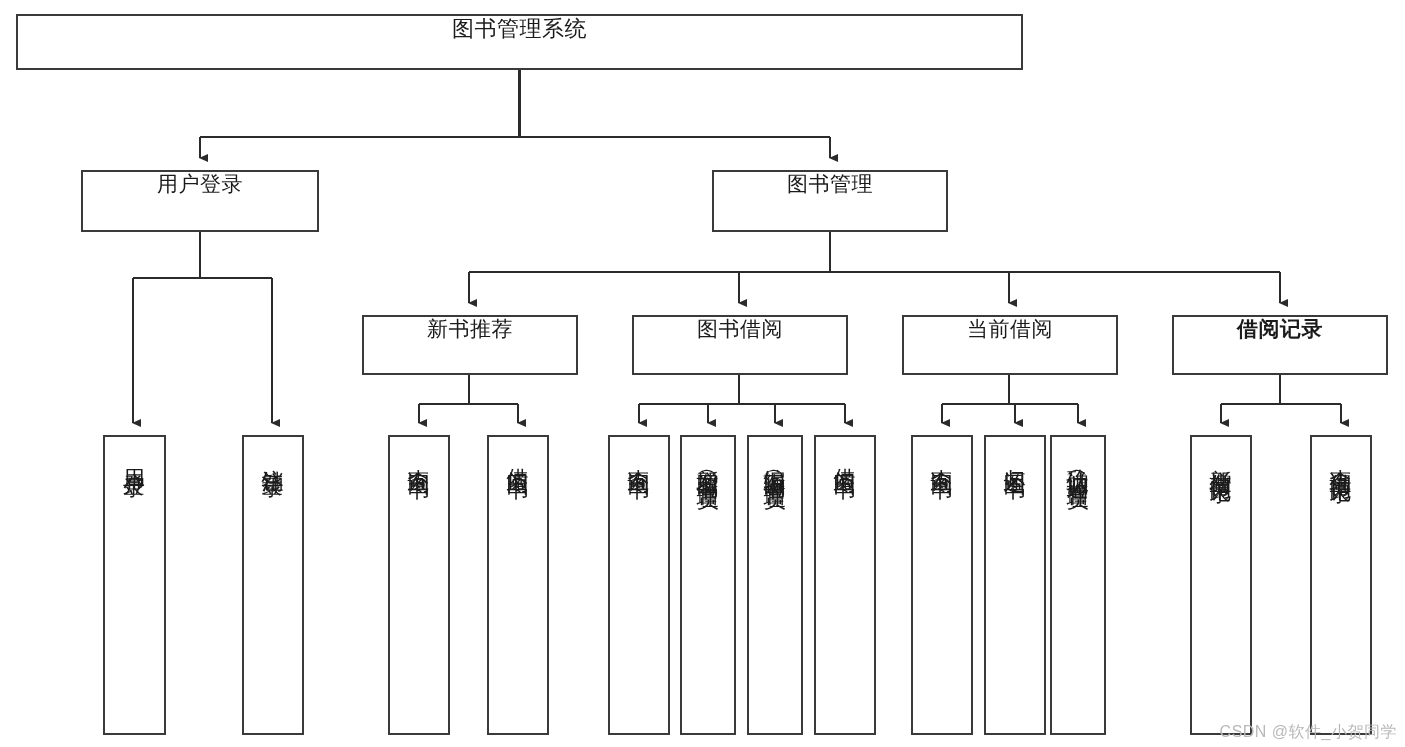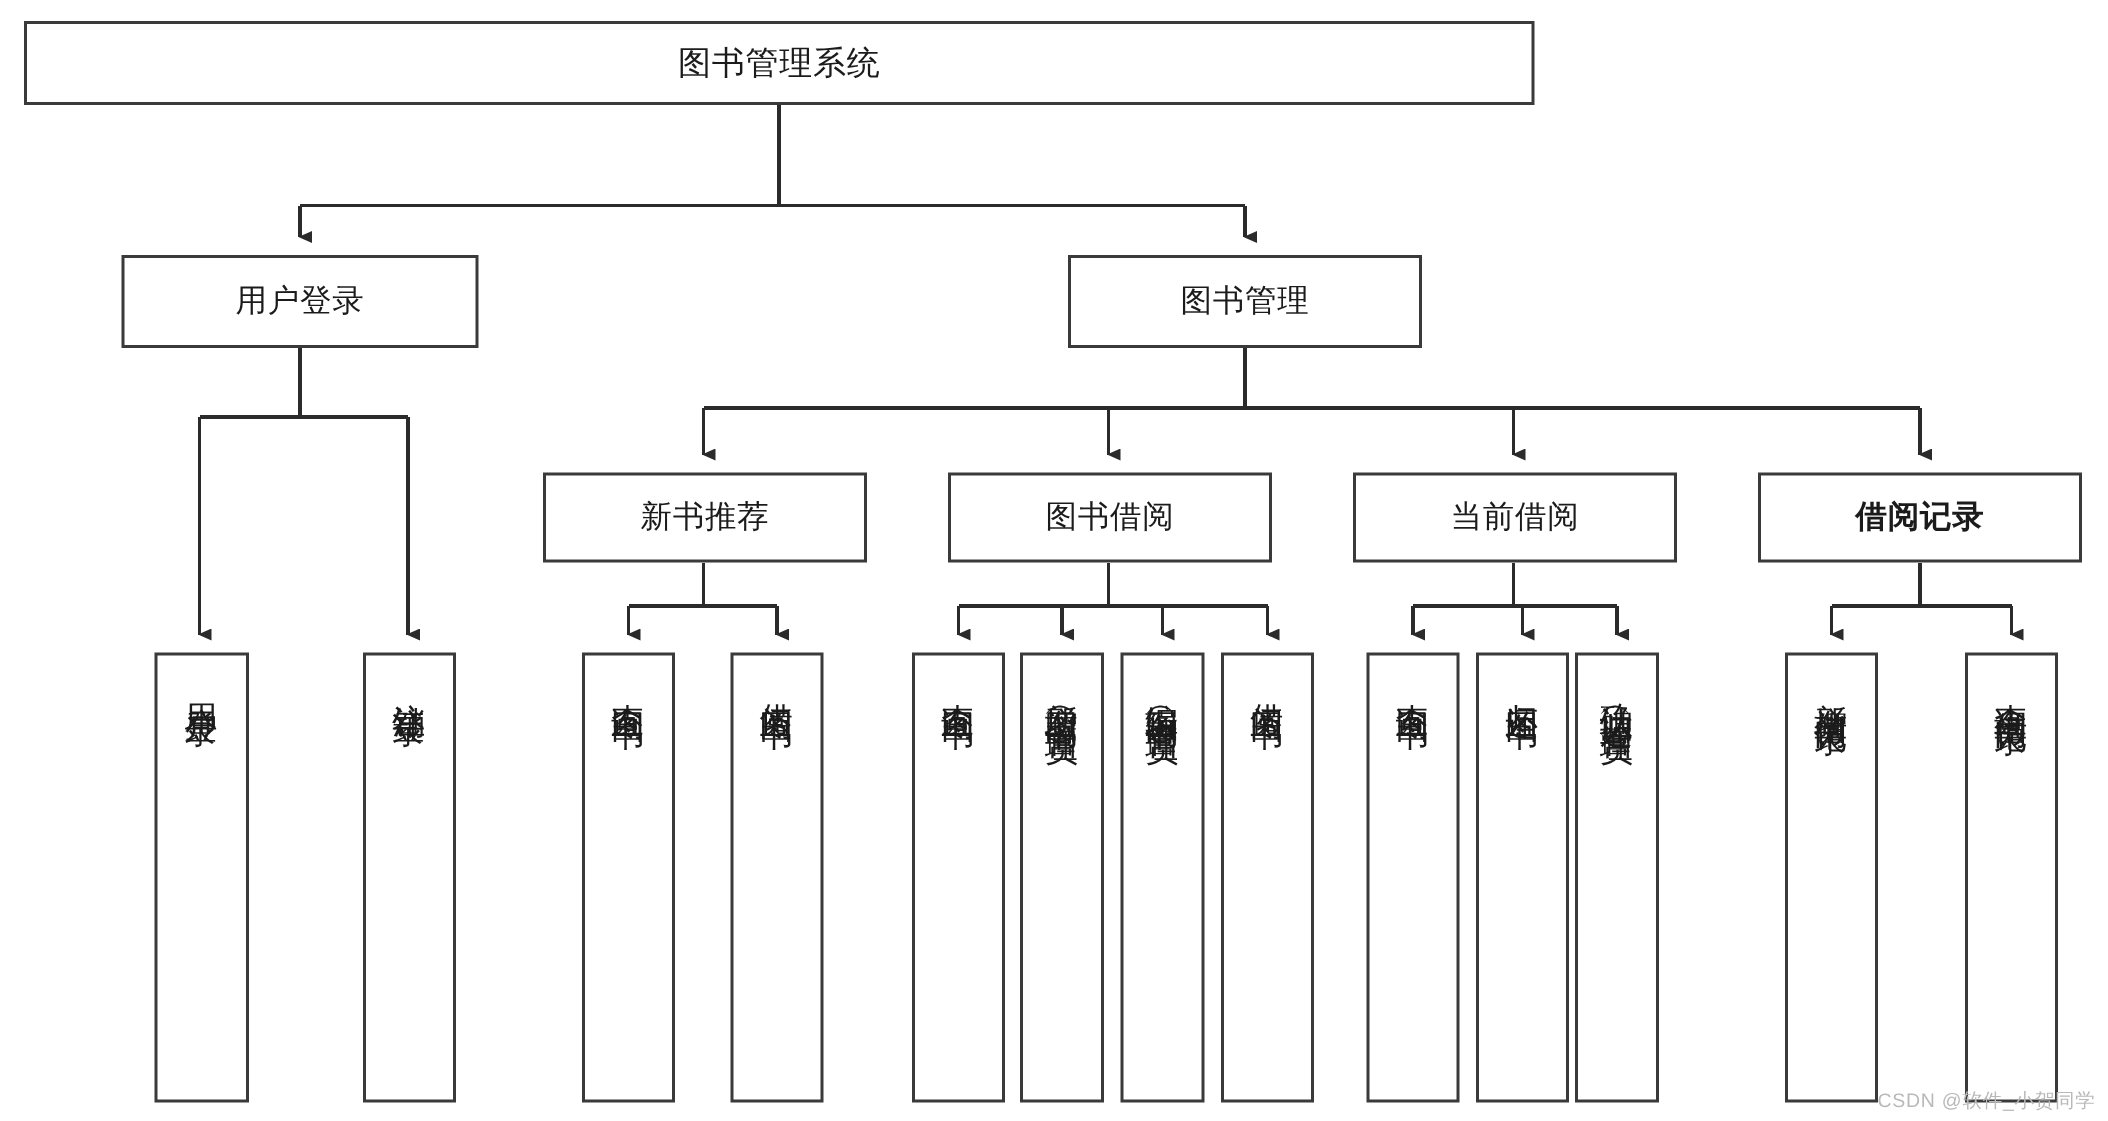--- a/index.html
+++ b/index.html
@@ -24,21 +24,20 @@
     width: 1405px;
     height: 747px;
     pointer-events: none;
   }
   .node {
     position: absolute;
     box-sizing: border-box;
     background: #ffffff;
     border: 2px solid #3a3a3a;
     display: flex;
-    align-items: center;
     justify-content: center;
     color: #1b1b1b;
   }
   .node-label {
     display: block;
     text-align: center;
     line-height: 1.18;
     white-space: nowrap;
   }
   
@@ -59,21 +58,21 @@
     text-orientation: upright;
     font-size: 22px;
     letter-spacing: 3px;
     line-height: 1.05;
     white-space: nowrap;
   }
   .watermark {
     position: absolute;
     right: 8px;
     bottom: 4px;
-    font-size: 13px;
+    font-size: 16px;
     color: #b9b9b9;
     letter-spacing: 0.5px;
     white-space: nowrap;
     user-select: none;
   }
 </style>
 </head>
 <body>
 
 <div id="diagram-root">

